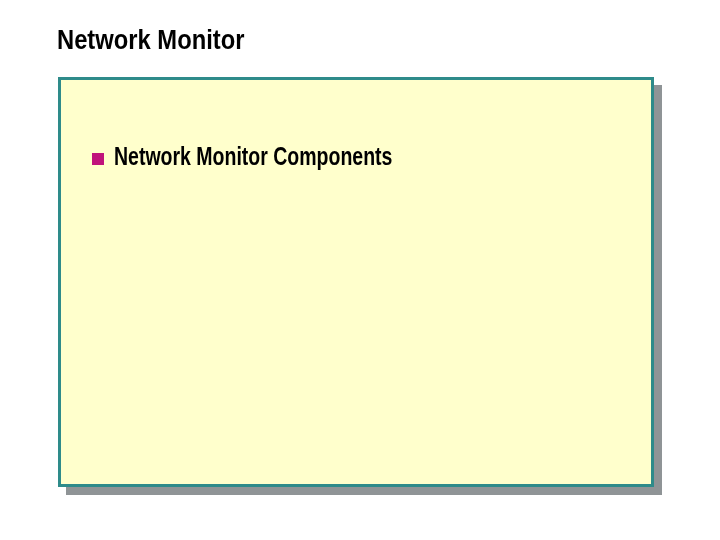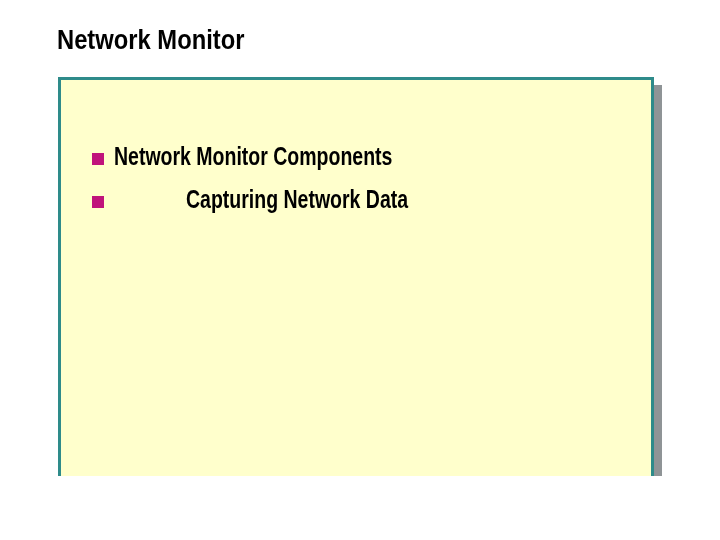--- a/index.html
+++ b/index.html
@@ -5,21 +5,21 @@
   html, body {
     margin: 0;
     padding: 0;
     background: #ffffff;
     font-family: "Liberation Sans", sans-serif;
   }
 
   .slide {
     position: relative;
     width: 720px;
-    height: 476px;
+    height: 540px;
     background: var(--page-bg, #ffffff);
     overflow: hidden;
   }
 
   .slide-title {
     position: absolute;
     left: 57px;
     top: 27px;
     margin: 0;
     color: var(--title-color, #000000);
@@ -50,21 +50,20 @@
     top: 55px;
     margin: 0;
     padding: 0;
     list-style: none;
   }
 
   .bullet-item {
     display: flex;
     align-items: center;
     height: 43px;
-    justify-content: space-between;
   }
 
   .bullet-square {
     flex: none;
     width: 12px;
     height: 12px;
     margin-right: 10px;
     margin-top: 5px;
     background: var(--accent, #c0137b);
   }
@@ -87,22 +86,18 @@
   <h1 class="slide-title">Network Monitor</h1>
 
   <div class="content-box">
     <ul class="bullet-list">
 
       <li class="bullet-item">
         <span class="bullet-square"></span>
         <span class="bullet-text">Network Monitor Components</span>
       </li>
 
-      <li class="bullet-item">
-        <span class="bullet-square"></span>
-        <span class="bullet-text">Capturing Network Data</span>
-      </li>
 
 
     </ul>
   </div>
 
 </div>
 
 </body></html>

